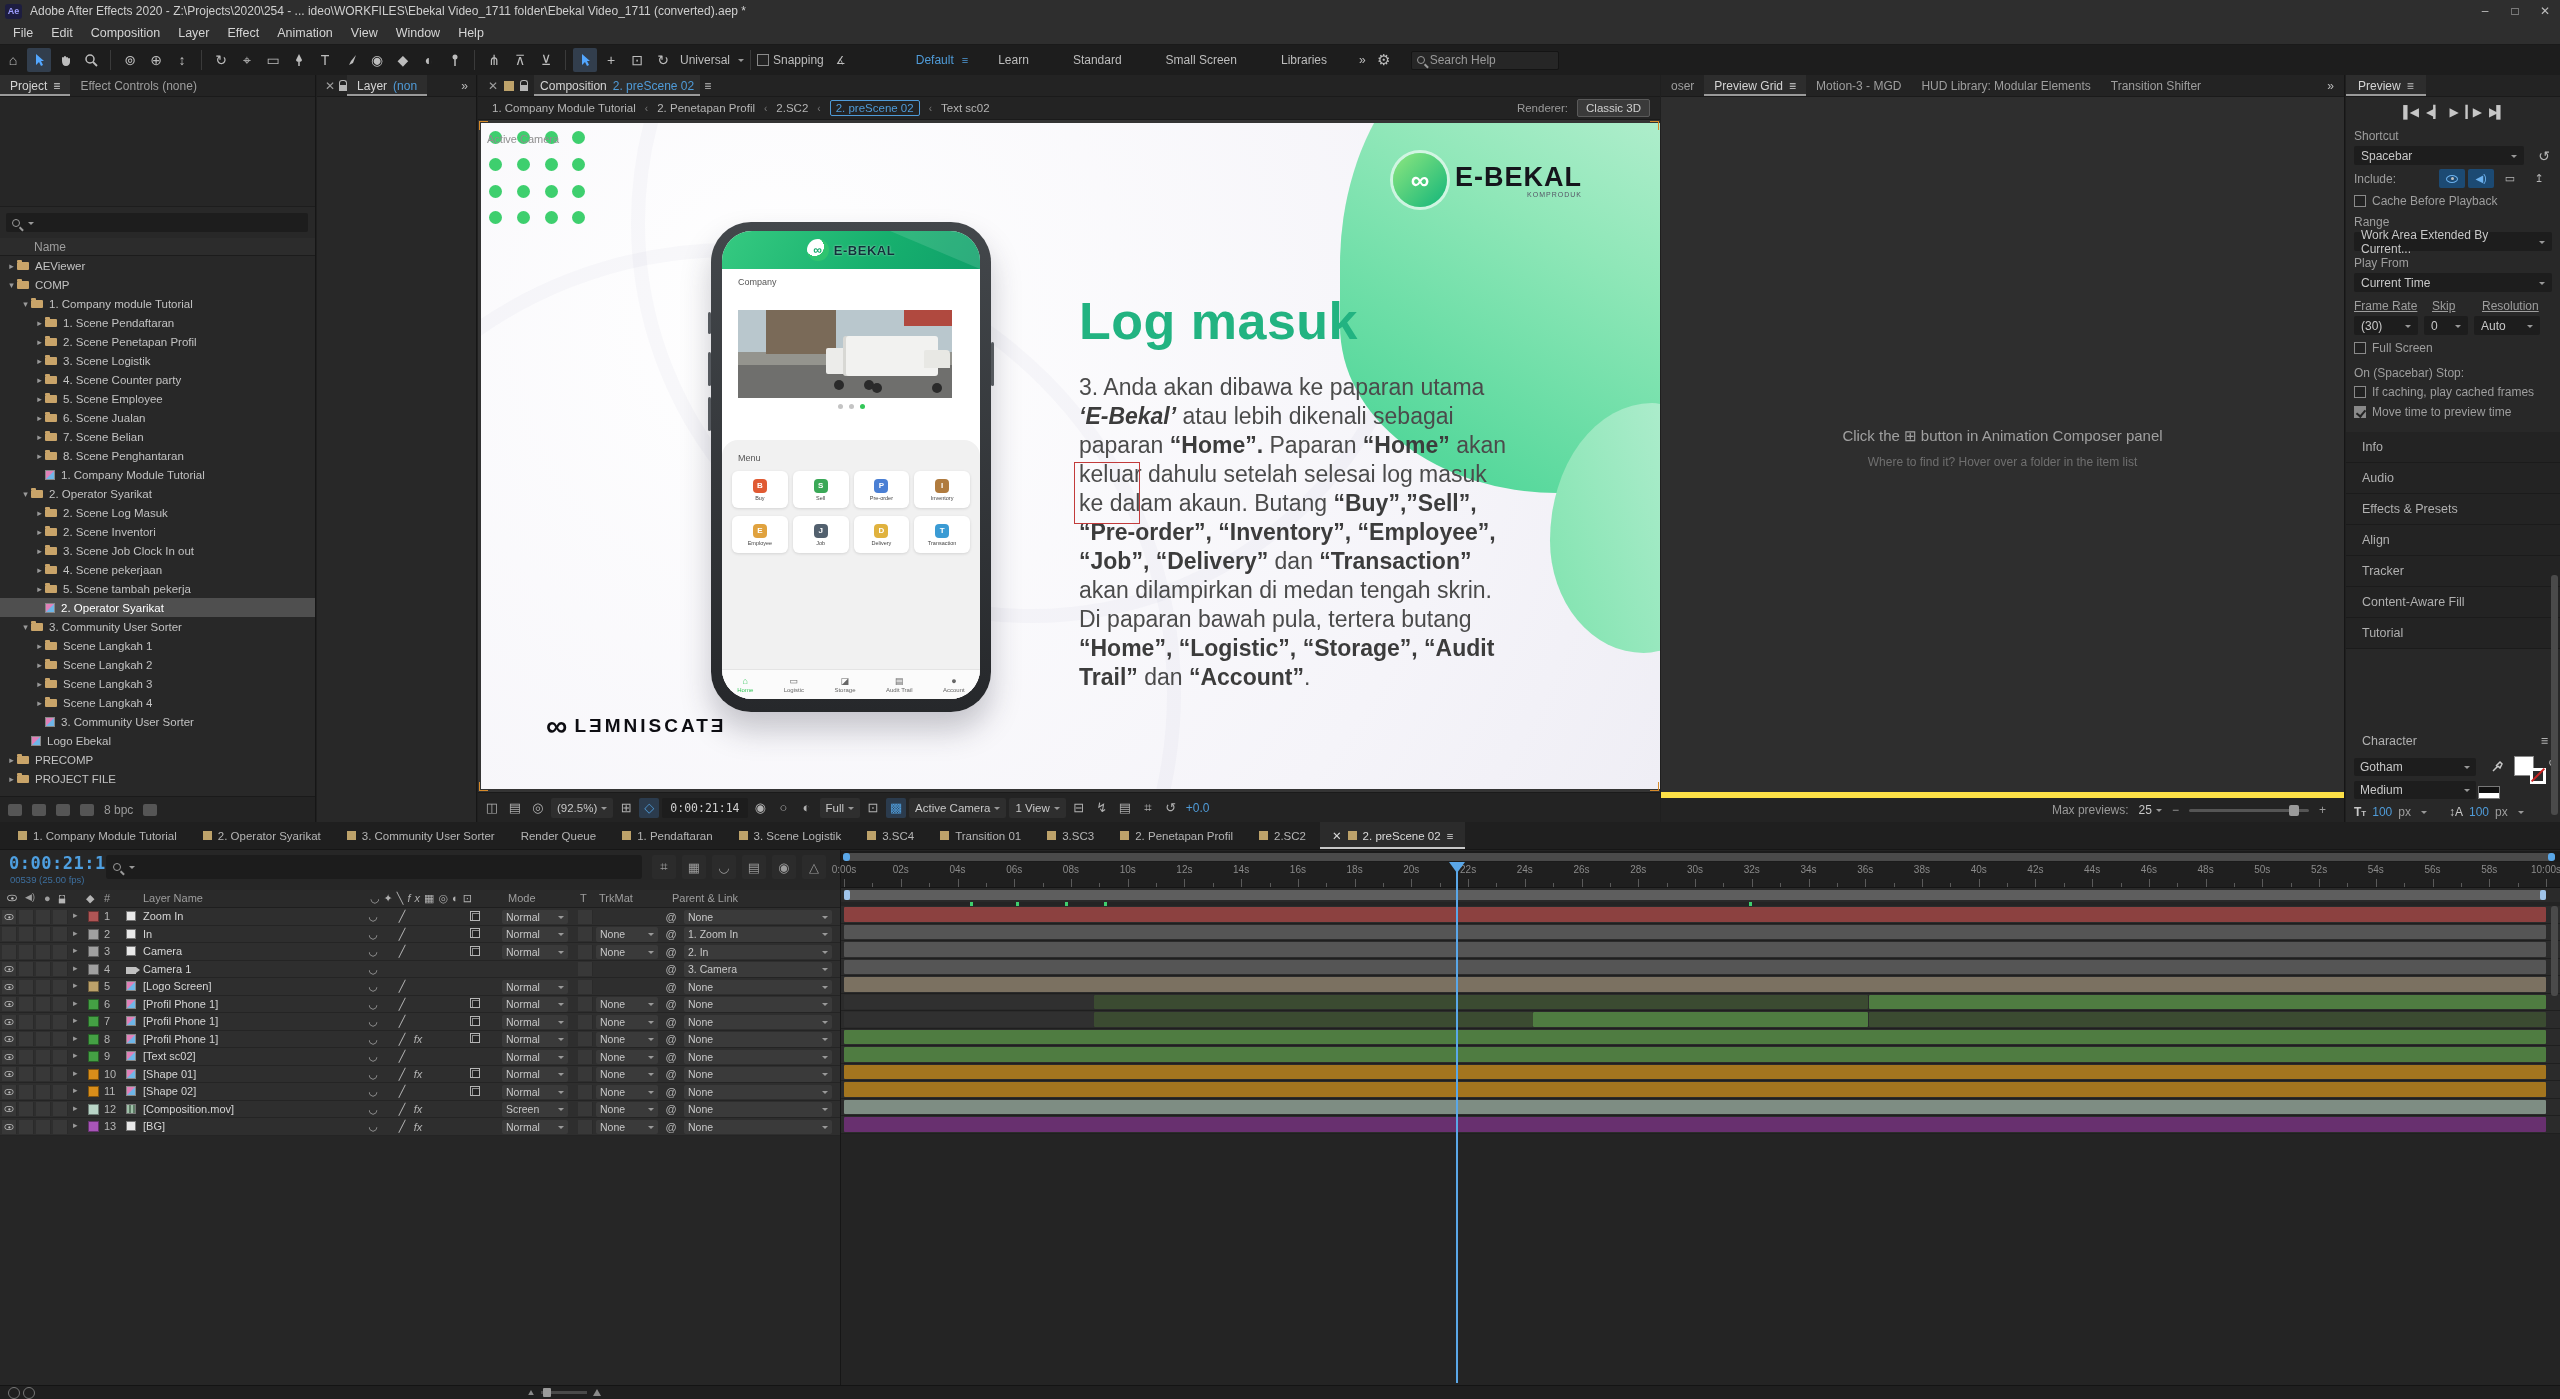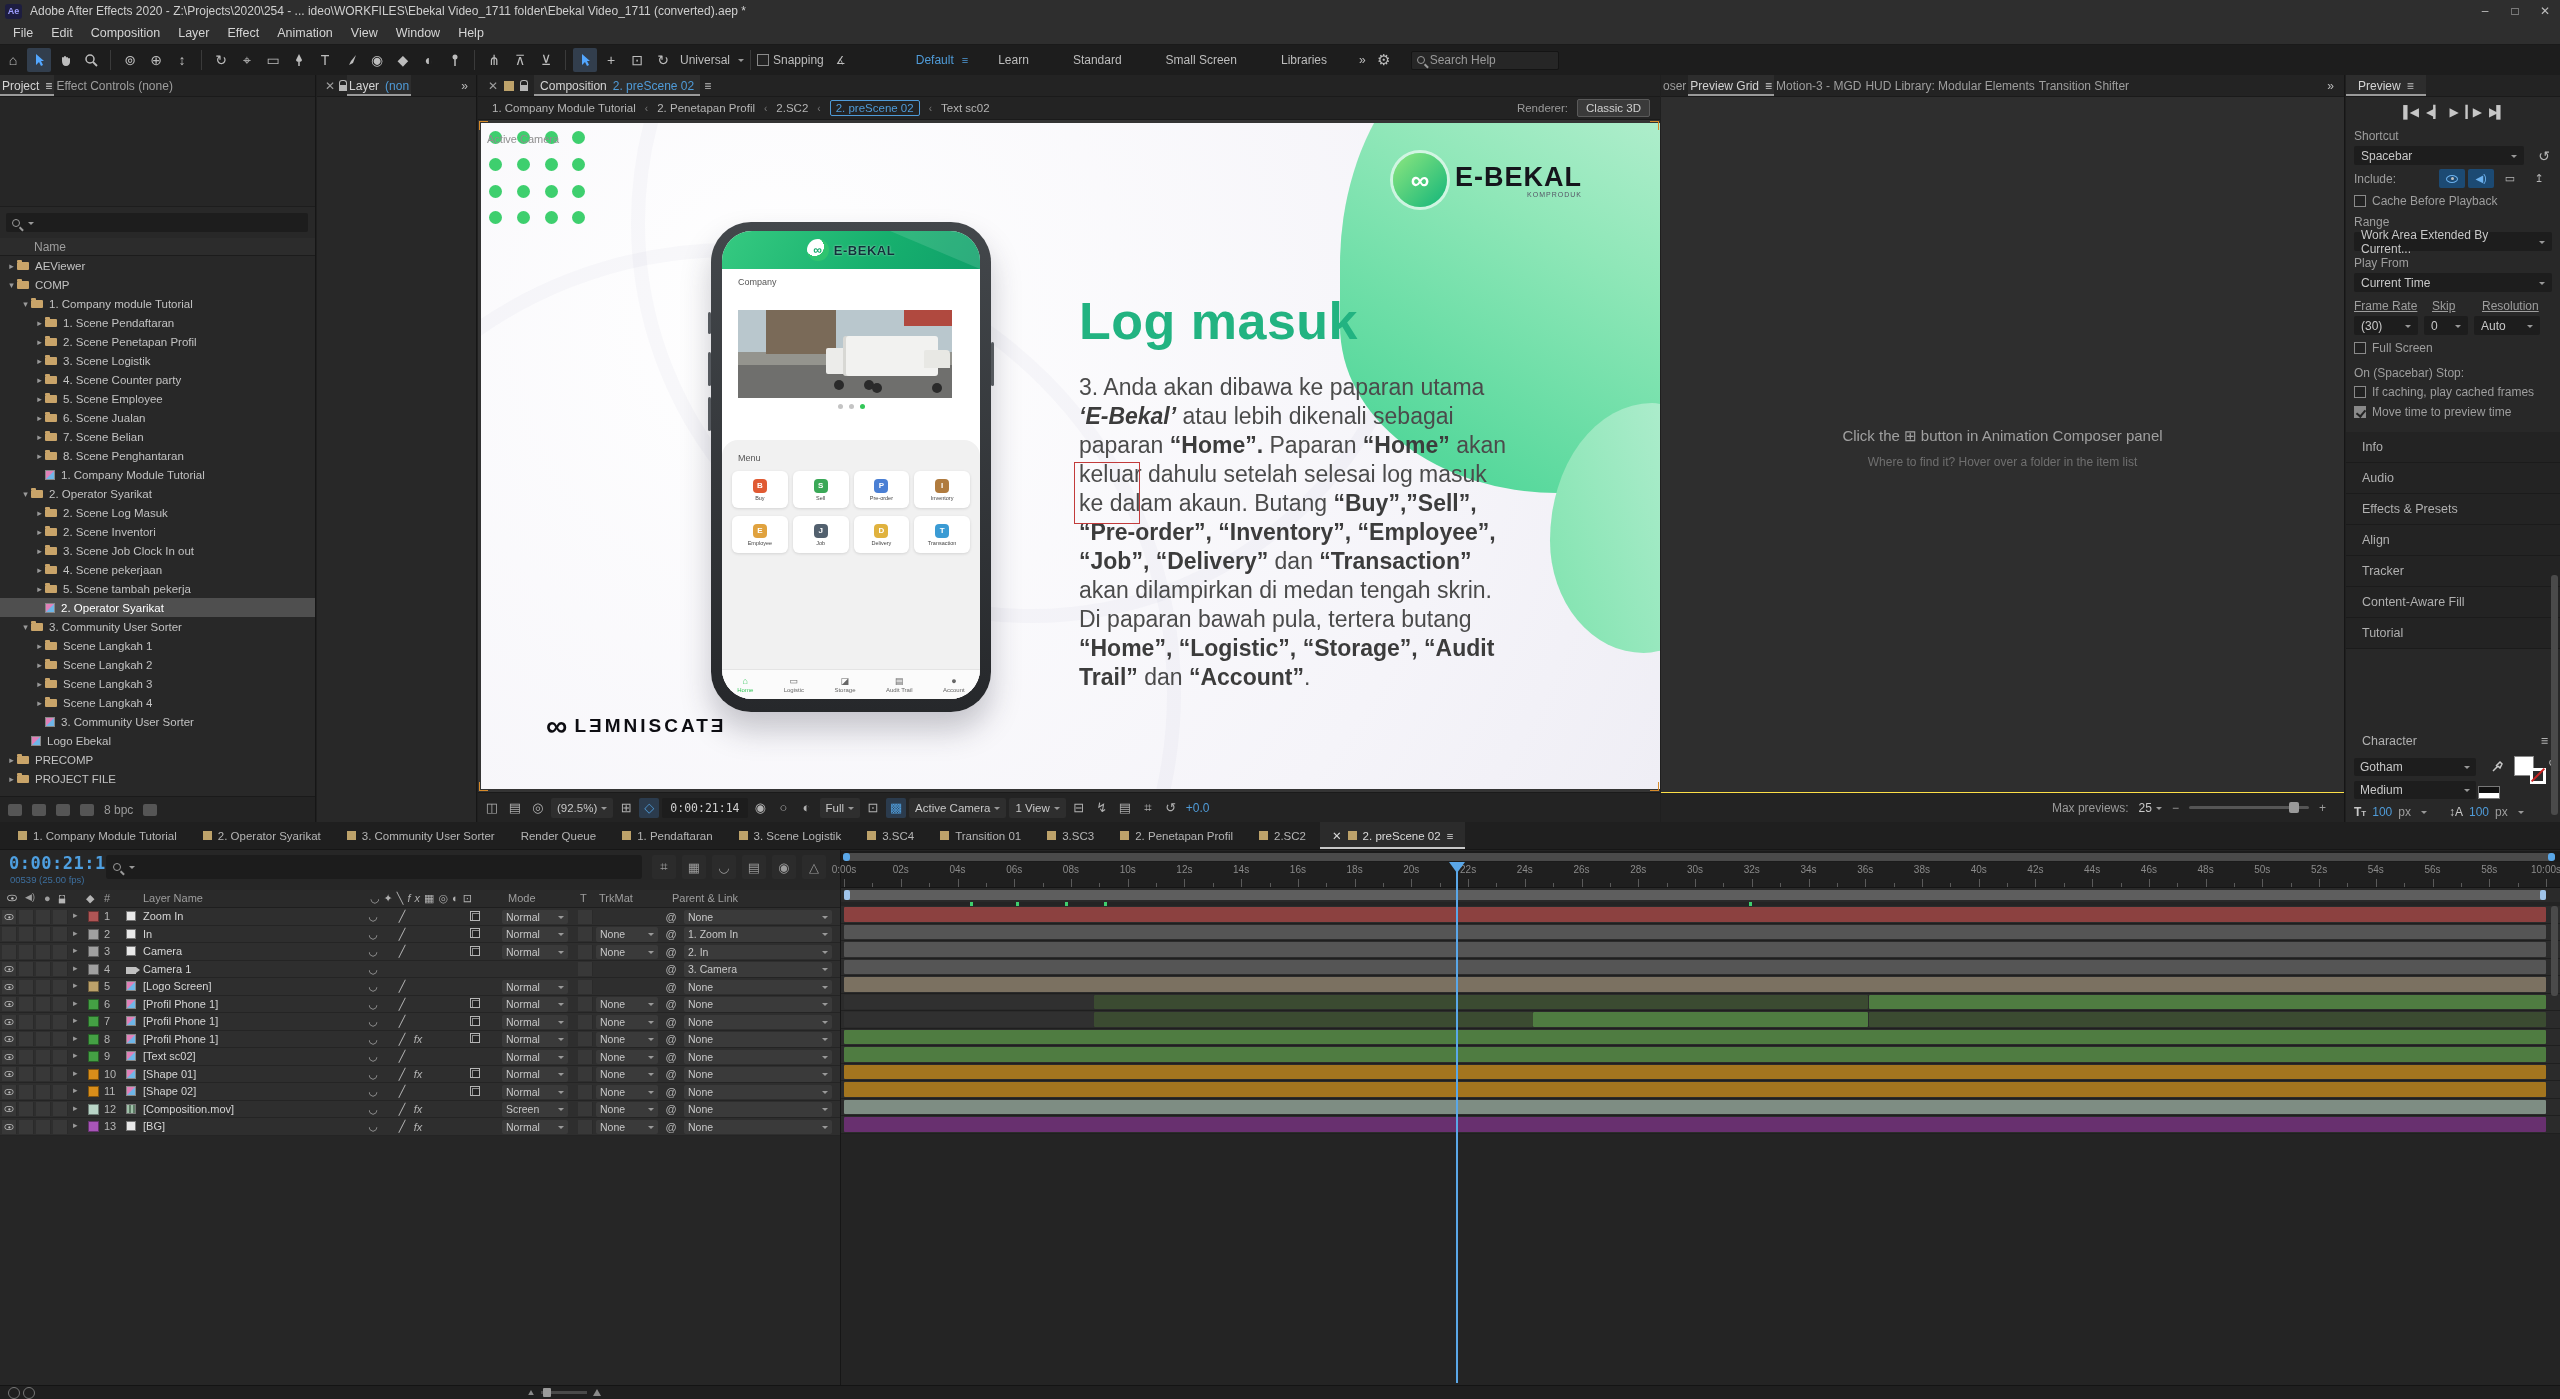--- a/index.html
+++ b/index.html
@@ -39,21 +39,21 @@
 .icam::after{content:"";position:absolute;border-left:4px solid #c0c0c0;border-top:3px solid transparent;border-bottom:3px solid transparent;left:10px;top:0.5px;}
 .icube{width:8px;height:8px;border:1px solid #b5b5b5;position:relative;display:inline-block;}
 .icube::after{content:"";position:absolute;width:8px;height:8px;border:1px solid #b5b5b5;left:-3px;top:-3px;background:rgba(0,0,0,0.2);}
 .crt{width:0;height:0;border:3.5px solid transparent;border-top-color:#999;display:inline-block;margin-left:4px;position:relative;top:2px;flex:none;}
 .cb{width:12px;height:12px;border:1px solid #8a8a8a;background:#222;display:inline-block;position:relative;flex:none;}
 .cb.on{background:#8a8a8a;}
 .cb.on::after{content:"";position:absolute;left:2.5px;top:0.5px;width:4px;height:7px;border:solid #222;border-width:0 2px 2px 0;transform:rotate(40deg);}
 
 #main{position:absolute;top:75px;left:0;width:2560px;height:747px;background:#1f1f1f;}
 .phead{height:22px;background:#232323;display:flex;align-items:center;font-size:12px;color:#9e9e9e;border-bottom:1px solid #1a1a1a;}
-.ptab{padding:0 2px;height:100%;display:flex;align-items:center;gap:6px;}
+.ptab{padding:0 10px;height:100%;display:flex;align-items:center;gap:6px;}
 .ptab.act{background:#2d2d2d;color:#d4d4d4;box-shadow:inset 0 -2px 0 #9a9a9a;}
 #projectPanel{position:absolute;left:0;top:0;width:316px;height:747px;background:#282828;border-right:1px solid #161616;}
 #projPreview{position:absolute;top:22px;left:0;width:100%;height:110px;background:#262626;border-bottom:1px solid #1d1d1d;}
 #projSearch{position:absolute;top:138px;left:6px;width:302px;height:19px;background:#1d1d1d;border-radius:2px;display:flex;align-items:center;padding:0 6px;gap:4px;}
 #nameHead{position:absolute;top:163px;left:0;width:100%;height:18px;background:#2c2c2c;border-bottom:1px solid #1c1c1c;color:#9e9e9e;padding-left:34px;display:flex;align-items:center;}
 #projTree{position:absolute;top:181px;left:0;width:100%;height:534px;overflow:hidden;}
 .trow{height:19px;display:flex;align-items:center;color:#c2c2c2;font-size:11.5px;white-space:nowrap;}
 .trow.sel{background:#4f4f4f;color:#fff;}
 .texp{width:11px;color:#9a9a9a;font-size:9px;text-align:center;flex:none;}
 .trow .lbl{margin-left:6px;}
@@ -116,21 +116,21 @@
 
 #compBar{position:absolute;bottom:0;left:0;width:100%;height:30px;background:#232323;border-top:1px solid #1a1a1a;display:flex;align-items:center;padding-left:4px;gap:3px;color:#b0b0b0;}
 .cbi{min-width:20px;height:20px;display:flex;align-items:center;justify-content:center;font-size:13px;color:#b0b0b0;}
 .cbi.blu{color:#4f9bd8;background:#2b3b4d;border-radius:2px;}
 .cdd{height:20px;background:#2e2e2e;border-radius:2px;display:flex;align-items:center;padding:0 6px;color:#c8c8c8;font-size:11.5px;}
 .ctc{height:20px;background:#1d1d1d;border-radius:2px;display:flex;align-items:center;padding:0 8px;color:#d0d0d0;font-family:"DejaVu Sans Mono",monospace;font-size:11.5px;}
 
 #acPanel{position:absolute;left:1661px;top:0;width:684px;height:747px;background:#2e2e2e;border-right:1px solid #161616;}
 #acMsg{position:absolute;top:352px;left:0;width:100%;text-align:center;color:#a0a0a0;font-size:15px;}
 #acMsg2{position:absolute;top:380px;left:0;width:100%;text-align:center;color:#6f6f6f;font-size:12px;}
-#acBar{position:absolute;bottom:0;left:0;width:100%;height:30px;background:#232323;border-top:1px solid #fde047;display:flex;align-items:center;justify-content:flex-end;gap:10px;padding-right:18px;color:#9a9a9a;}
+#acBar{position:absolute;bottom:0;left:0;width:100%;height:30px;background:#232323;border-top:6px solid #fde047;display:flex;align-items:center;justify-content:flex-end;gap:10px;padding-right:18px;color:#9a9a9a;}
 #acSlider{width:120px;height:3px;background:#555;position:relative;border-radius:2px;}
 #acSlider i{position:absolute;right:10px;top:-4px;width:10px;height:11px;background:#9a9a9a;border-radius:2px;}
 
 #rightBar{position:absolute;left:2346px;top:0;width:214px;height:747px;background:#282828;}
 #prevPanel{position:absolute;top:22px;left:0;width:100%;height:335px;background:#282828;font-size:12px;color:#9e9e9e;}
 #transport{display:flex;justify-content:center;gap:9px;padding:8px 0 6px;color:#c7c7c7;font-size:12px;}
 #transport span{letter-spacing:-2px;}
 .plabel{padding:4px 0 2px 8px;color:#9e9e9e;}
 .pwell{margin:1px 8px;height:19px;background:#1d1d1d;border-radius:2px;display:flex;align-items:center;padding:0 7px;color:#c8c8c8;}
 .pwell .sp{margin-left:auto;}

